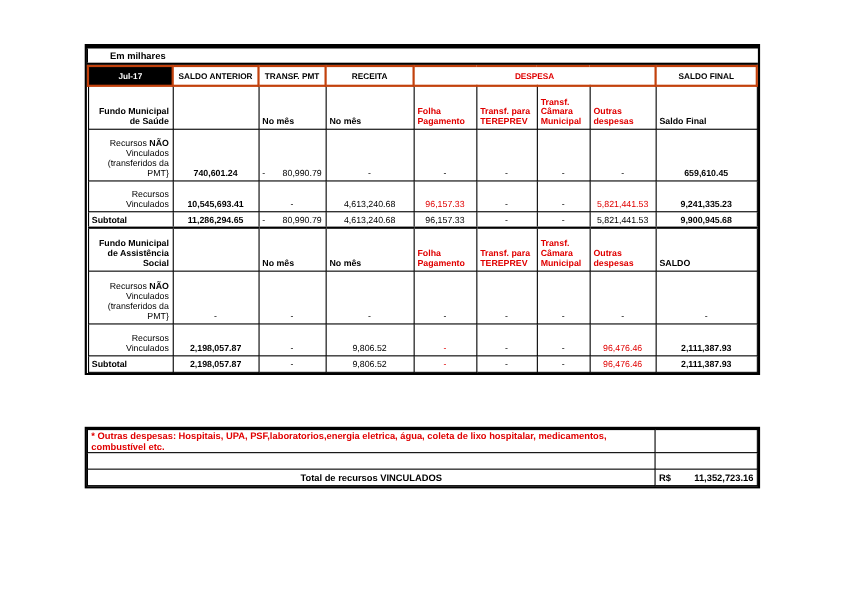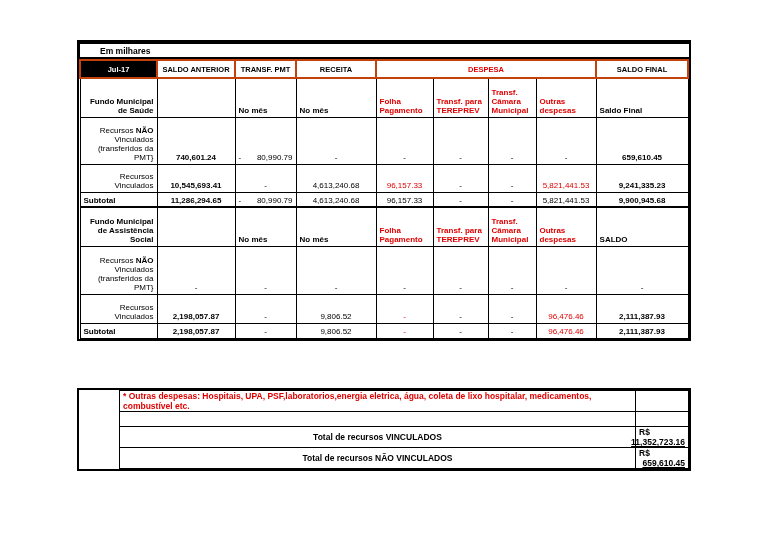--- a/index.html
+++ b/index.html
@@ -59,29 +59,29 @@
   td.m{ vertical-align:middle; }
   td.bt{ vertical-align:bottom; }
   td.tp{ vertical-align:top; }
   td.red{ color:var(--red); }
   td.hdr{ font-size:7.5px; white-space:pre-line; line-height:1.2; }
   td.dash{ text-align:center; }
   td.neg{ text-align:right; }
   td.neg .minus{ float:left; }
 
   
-  .footer-box{ position:absolute; left:77px; top:388px; width:614px; border:2px solid #000; background:#fff;padding-left:40px; }
+  .footer-box{ position:absolute; left:77px; top:388px; width:614px; border:2px solid #000; background:#fff; }
   table.ftr{ border-collapse:collapse; table-layout:fixed; width:100%; }
   table.ftr col.f1{ width:516px; } table.ftr col.f2{ width:auto; }
   table.ftr td{ border:1px solid #000; height:15px; font-size:8.5px; vertical-align:middle; padding:0 3px; }
   td.note{ color:var(--red); font-weight:bold; font-size:7.6px; padding-left:4px; }
   td.tot-label{ text-align:center; font-weight:bold; }
   td.money{ font-weight:bold; }
   td.money .cur{ float:left; }
-  td.money .val{ float:right;text-decoration:underline; }
+  td.money .val{ float:right; }
 </style>
 </head>
 <body>
 
 <div class="sheet">
 
   <div class="main-box">
     <div class="subtitle-row">
       <div class="unit-cell">Em milhares</div>
     </div>
@@ -237,24 +237,17 @@
         <td></td>
         <td></td>
       </tr>
       <tr>
         <td class="tot-label">Total de recursos VINCULADOS</td>
         <td class="money">
           <span class="cur">R$</span>
           <span class="val">11,352,723.16</span>
         </td>
       </tr>
-      <tr>
-        <td class="tot-label">Total de recursos NÃO VINCULADOS</td>
-        <td class="money">
-          <span class="cur">R$</span>
-          <span class="val">659,610.45</span>
-        </td>
-      </tr>
     </tbody>
       </table>
   </div>
 
 </div>
 
 </body></html>

